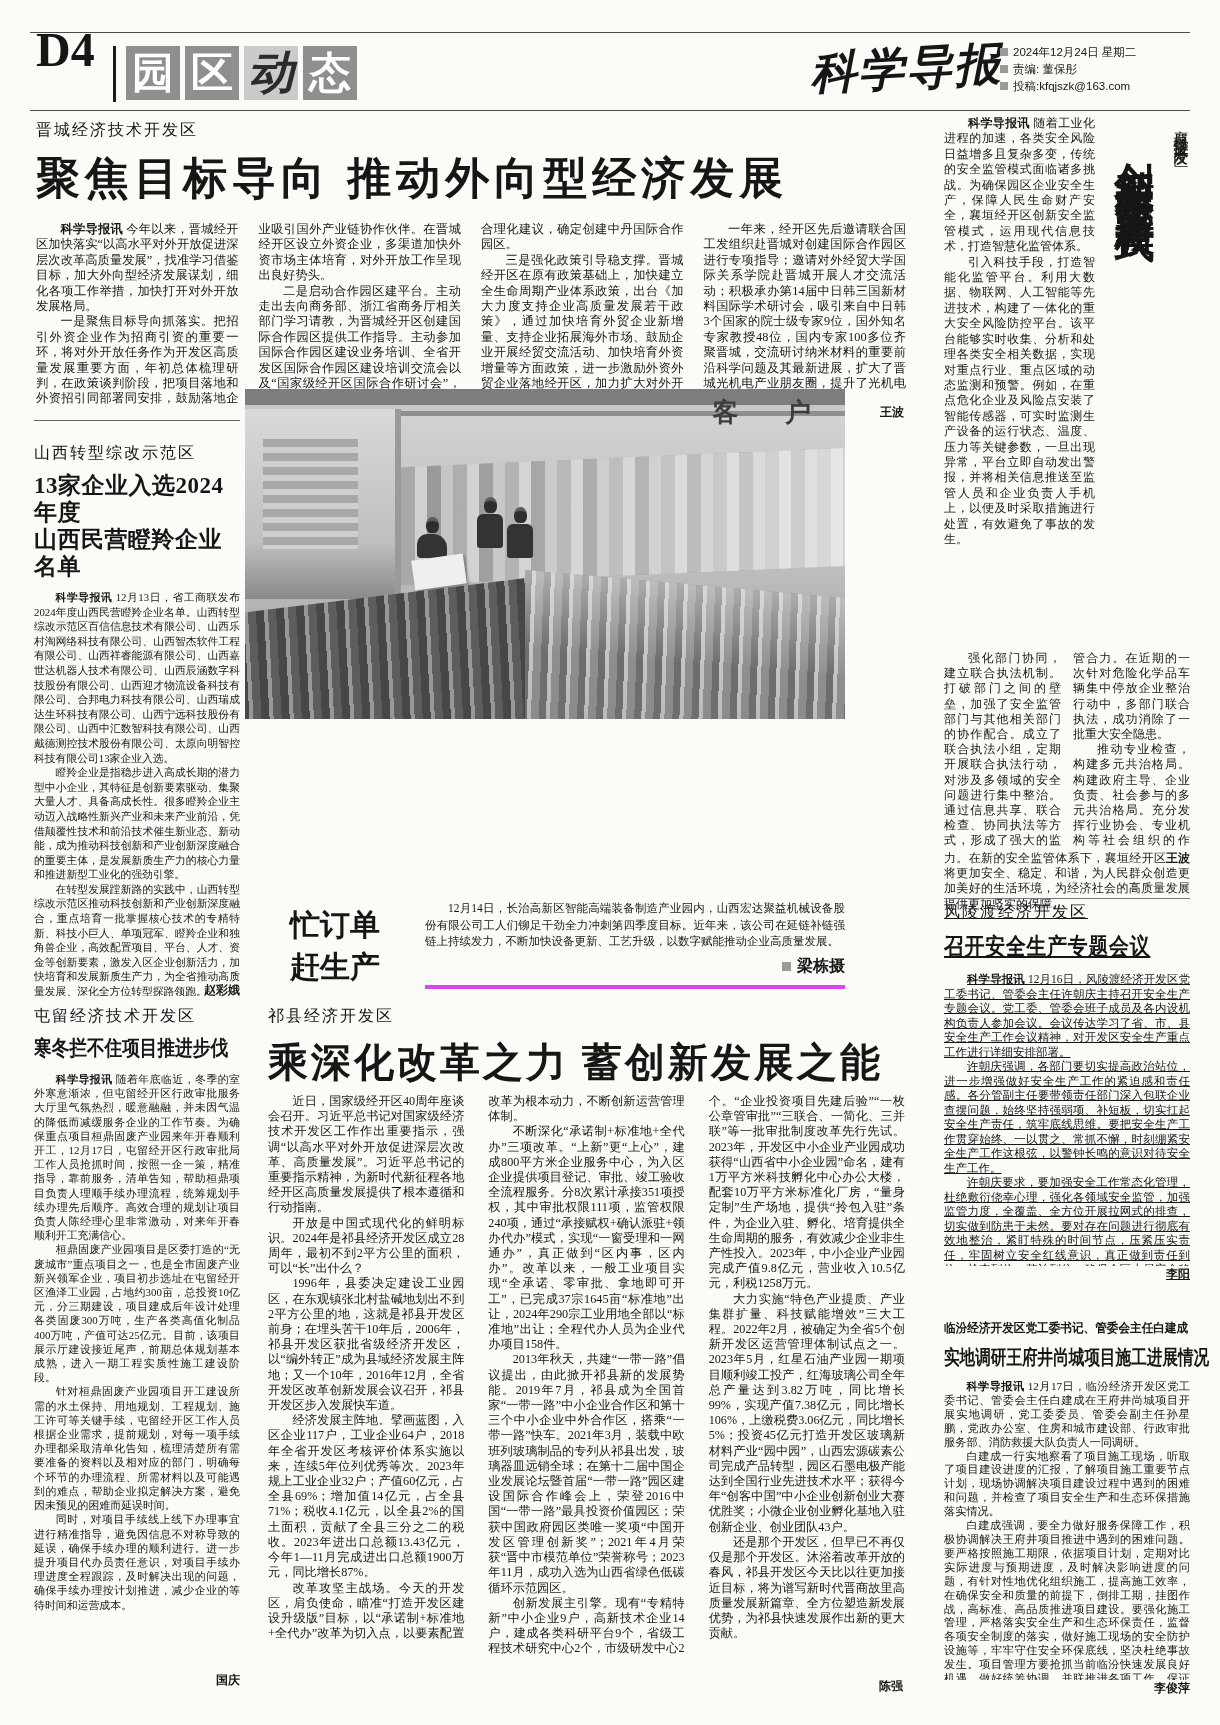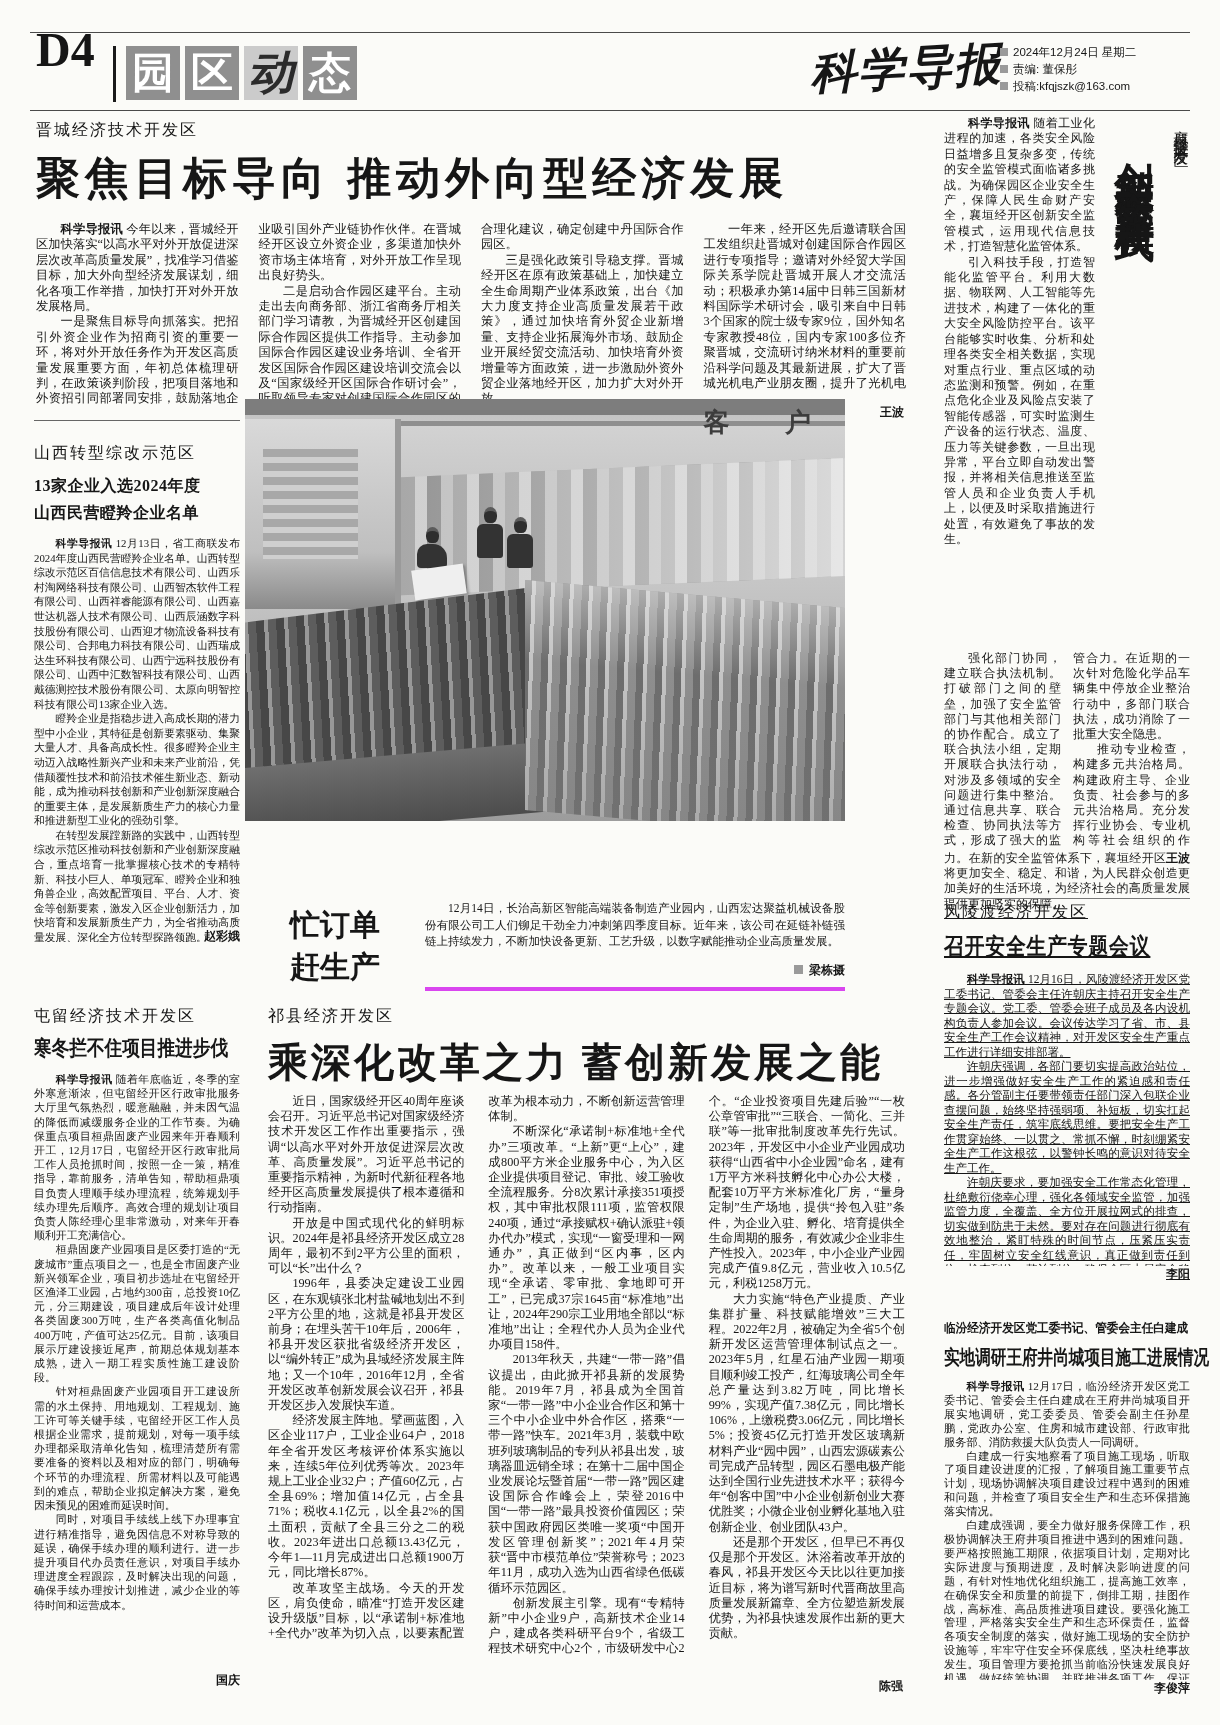--- a/index.html
+++ b/index.html
@@ -53,30 +53,30 @@
                 letter-spacing:1px;transform:scaleX(.86);transform-origin:left;white-space:nowrap;margin-top:8px;}
   .a3 .body{margin-top:10px;height:294px;overflow:hidden;font-size:11.5px;line-height:14.5px;}
   .a4{position:absolute;left:944px;top:1320px;width:246px;}
   .a4 .kicker{font-family:"Liberation Sans","DejaVu Sans",sans-serif;font-weight:bold;font-size:12.5px;
               letter-spacing:0;white-space:nowrap;transform:scaleX(.93);transform-origin:left;}
   .a4 .headline{font-family:"Liberation Sans","DejaVu Sans",sans-serif;font-weight:900;font-size:20px;
                 transform:scaleX(.78);transform-origin:left;white-space:nowrap;margin-top:7px;}
   .a4 .body{margin-top:9px;height:300px;overflow:hidden;font-size:11.2px;line-height:13.9px;}
   
   .a5{position:absolute;left:34px;top:420px;width:206px;border-top:1px solid #666;padding-top:22px;}
-  .a5 .headline{font-weight:900;font-size:16px;line-height:27px;margin-top:8px;letter-spacing:.5px;}
+  .a5 .headline{font-weight:900;font-size:23px;line-height:27px;margin-top:8px;letter-spacing:.5px;}
   .a5 .body{margin-top:10px;height:406px;overflow:hidden;font-size:10.8px;line-height:14.6px;}
   .a5 .byline,.a6 .byline{margin-top:-14px;}
   .a6{position:absolute;left:34px;top:1006px;width:206px;}
   .a6 .headline{font-family:"Liberation Sans","DejaVu Sans",sans-serif;font-weight:900;font-size:21px;
                 transform:scaleX(.84);transform-origin:left;white-space:nowrap;margin-top:7px;}
   .a6 .body{margin-top:10px;height:614px;overflow:hidden;font-size:10.9px;line-height:14.2px;}
   
-  .photo{position:absolute;left:245px;top:399px;width:600px;height:422px;overflow:hidden;
-         background:linear-gradient(#bdbdbd 0,#d8d8d8 14%,#cdcdcd 32%,#c3c3c3 48%,#b5b5b5 65%,#9c9c9c 100%);font-family:Liberation Mono, monospace;}
+  .photo{position:absolute;left:245px;top:389px;width:600px;height:330px;overflow:hidden;
+         background:linear-gradient(#bdbdbd 0,#d8d8d8 14%,#cdcdcd 32%,#c3c3c3 48%,#b5b5b5 65%,#9c9c9c 100%);}
   .ph-beam{position:absolute;left:0;right:0;top:0;height:16px;background:#7d7d7d;}
   .ph-beam2{position:absolute;left:0;right:0;top:22px;height:5px;background:#8f8f8f;}
   .ph-wall{position:absolute;left:0;right:0;top:27px;height:70px;background:linear-gradient(#d2d2d2,#c6c6c6);}
   .ph-walltext{position:absolute;right:14px;top:6px;font-size:26px;font-weight:bold;color:#3c3c3c;
                letter-spacing:20px;}
   .ph-machines{position:absolute;left:0;right:0;top:72px;height:118px;transform:skewY(-2.5deg);
      background:repeating-linear-gradient(90deg,#989898 0 14px,#cacaca 14px 26px,#808080 26px 40px,#b9b9b9 40px 52px);}
   .ph-machines:after{content:"";position:absolute;inset:0;
      background:linear-gradient(90deg,rgba(255,255,255,0) 0,rgba(230,230,230,.55) 70%,rgba(240,240,240,.75) 100%);}
   .ph-bigmachine{position:absolute;left:0;top:20px;width:150px;height:190px;
@@ -98,21 +98,21 @@
      background:repeating-linear-gradient(92deg,#6d6d6d 0 7px,#c4c4c4 7px 11px,#8e8e8e 11px 19px);}
   .ph-fins:after{content:"";position:absolute;inset:0;
      background:linear-gradient(180deg,rgba(235,235,235,.5) 0,rgba(255,255,255,0) 35%,rgba(120,120,120,.35) 100%);}
   .ph-floorlight{position:absolute;left:250px;width:160px;top:225px;height:180px;transform:skewY(6deg);
      background:linear-gradient(#d8d8d8,#b0b0b0);}
   
   .cap{position:absolute;left:245px;top:900px;width:600px;display:flex;}
   .cap-title{width:180px;text-align:center;font-weight:900;font-size:30px;line-height:42px;padding-top:4px;}
   .cap-right{flex:1;border-bottom:4px solid #d946ef;padding-bottom:8px;}
   .cap-text{font-size:11.5px;line-height:16.5px;text-align:justify;text-indent:2em;}
-  .cap-credit{text-align:right;margin-top:12px;font-size:12px;}
+  .cap-credit{text-align:right;margin-top:6px;font-size:16px;}
   .cap-credit .sq{display:inline-block;width:9px;height:9px;background:#9a9a9a;margin-right:6px;}
   
   .a7{position:absolute;left:268px;top:1006px;width:637px;}
   .a7 .headline{font-weight:900;font-size:40px;letter-spacing:3px;margin-top:8px;white-space:nowrap;}
   .a7 .body{position:relative;margin-top:4px;height:600px;overflow:hidden;
             column-count:3;column-gap:24px;font-size:12.2px;line-height:15.2px;}
   .a7 .byline{position:absolute;right:2px;bottom:0;background:#fbfbf8;padding-left:6px;}
   .sep-right{position:absolute;left:944px;top:898px;width:246px;height:1px;background:#777;}
 </style>
 </head>

